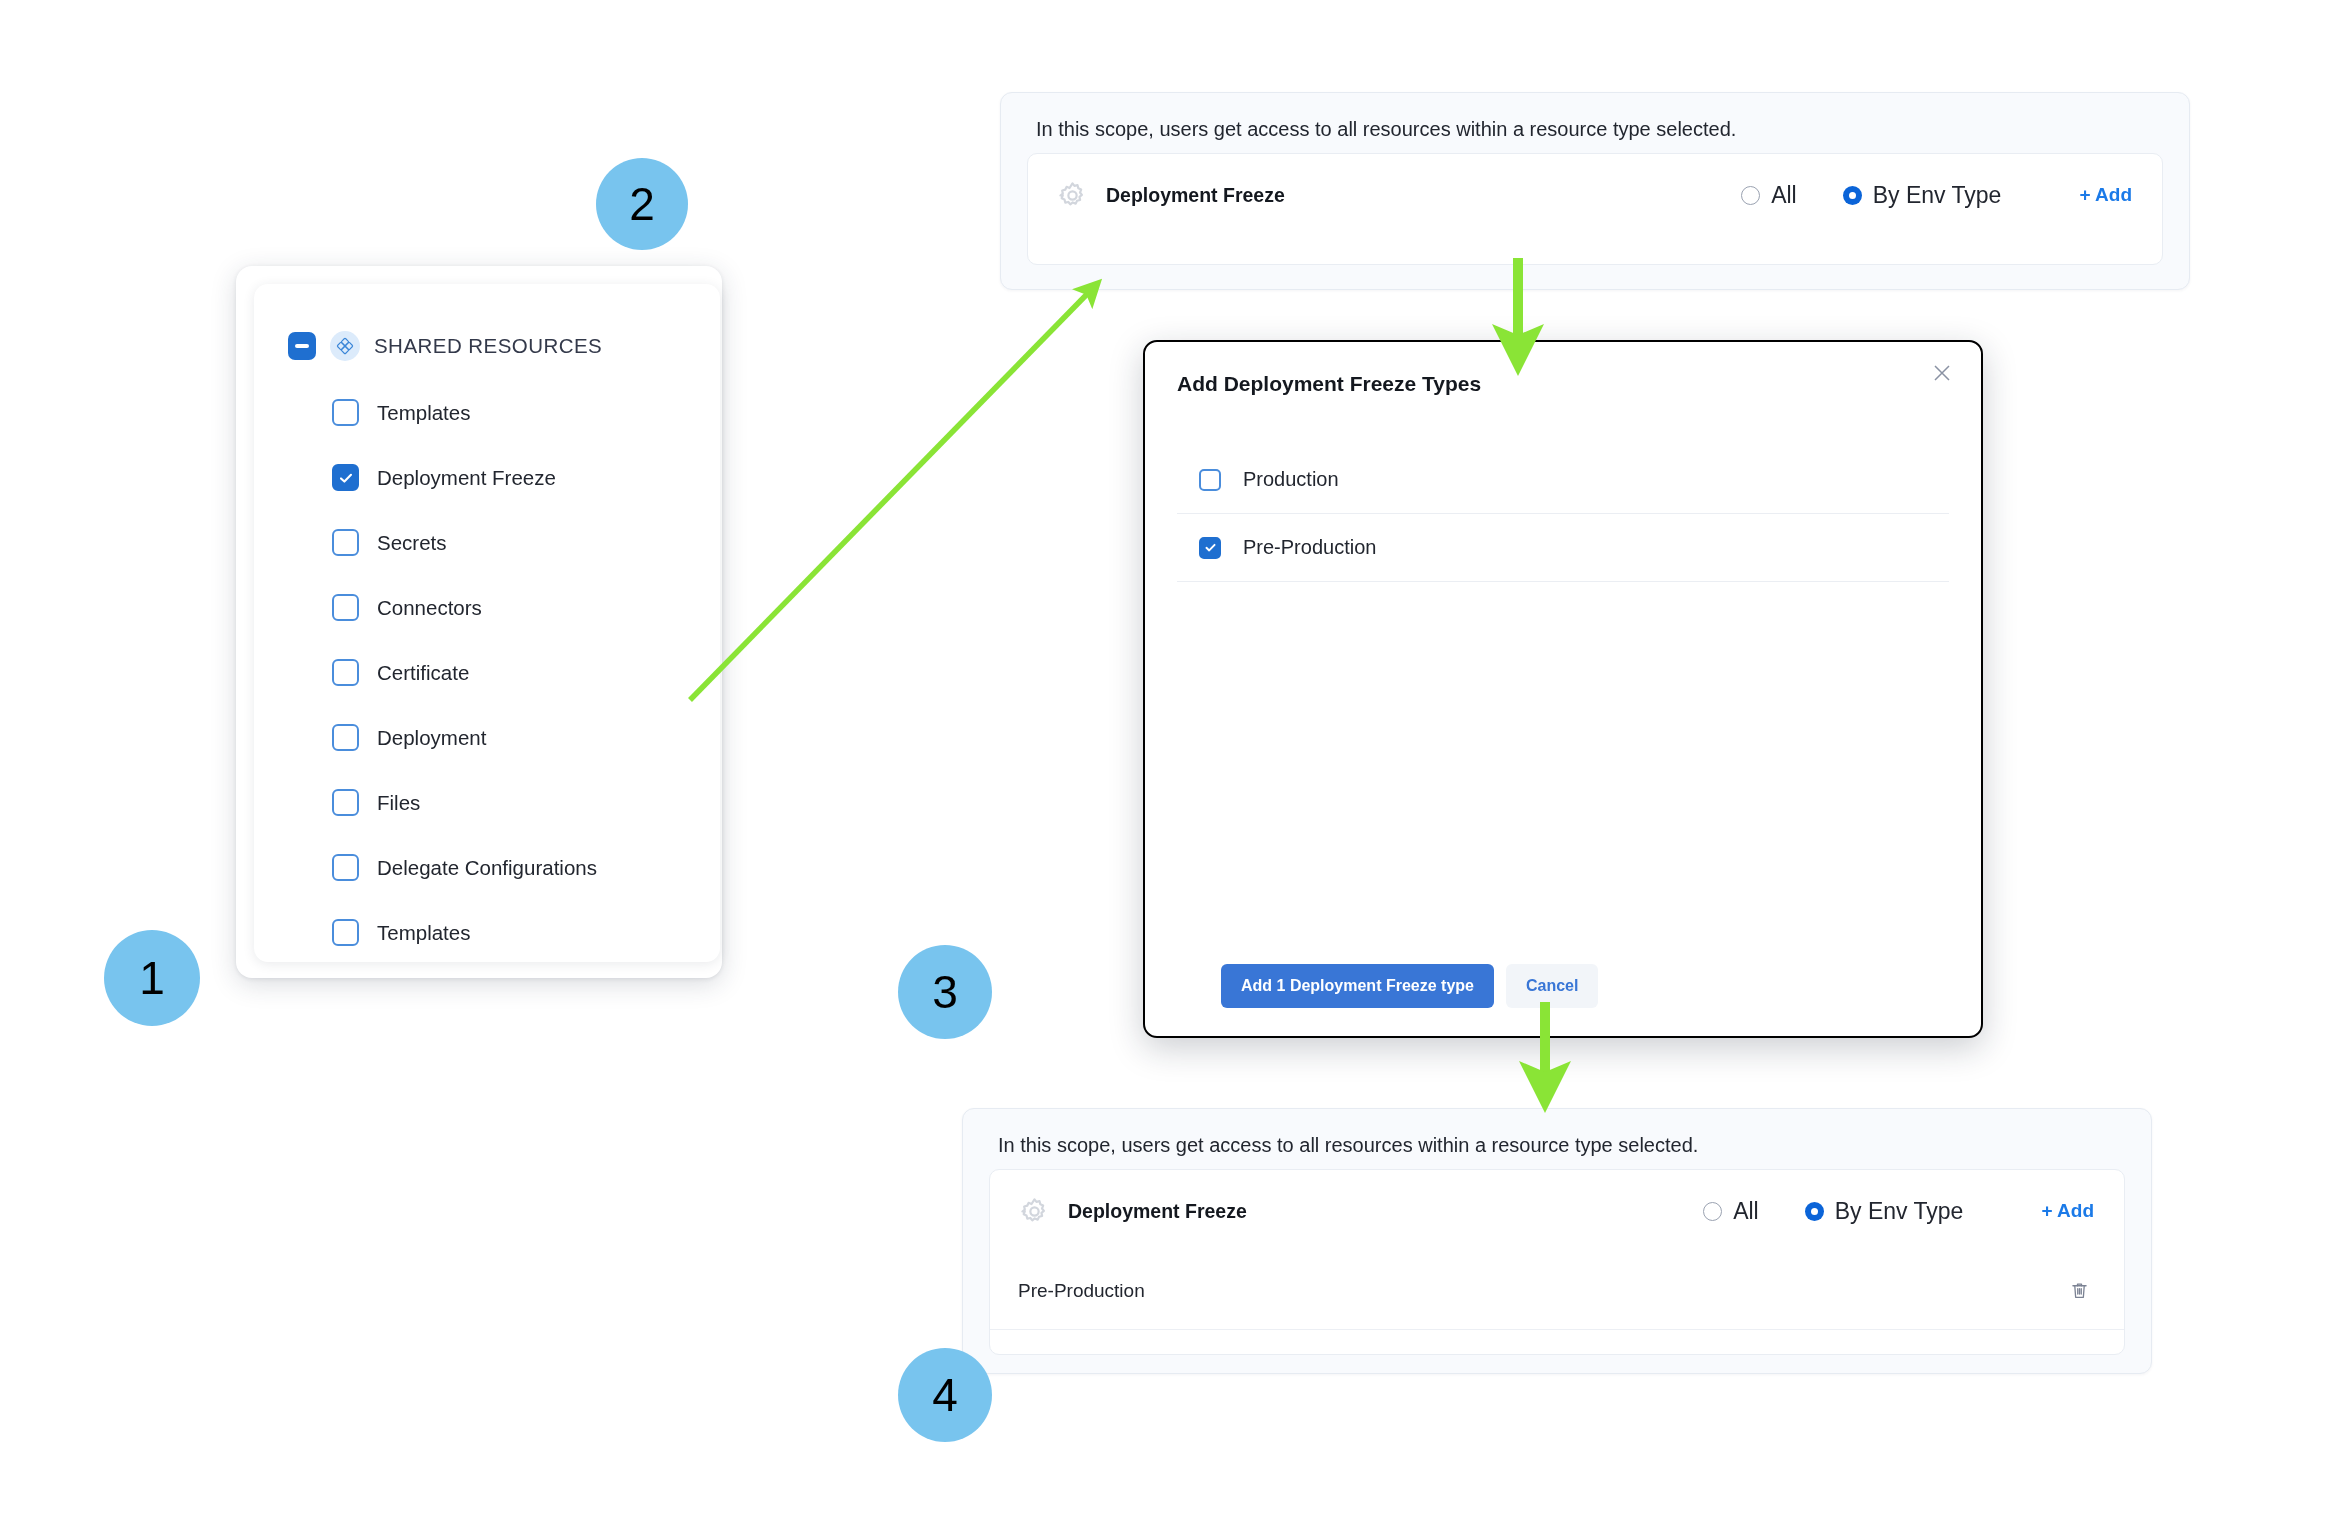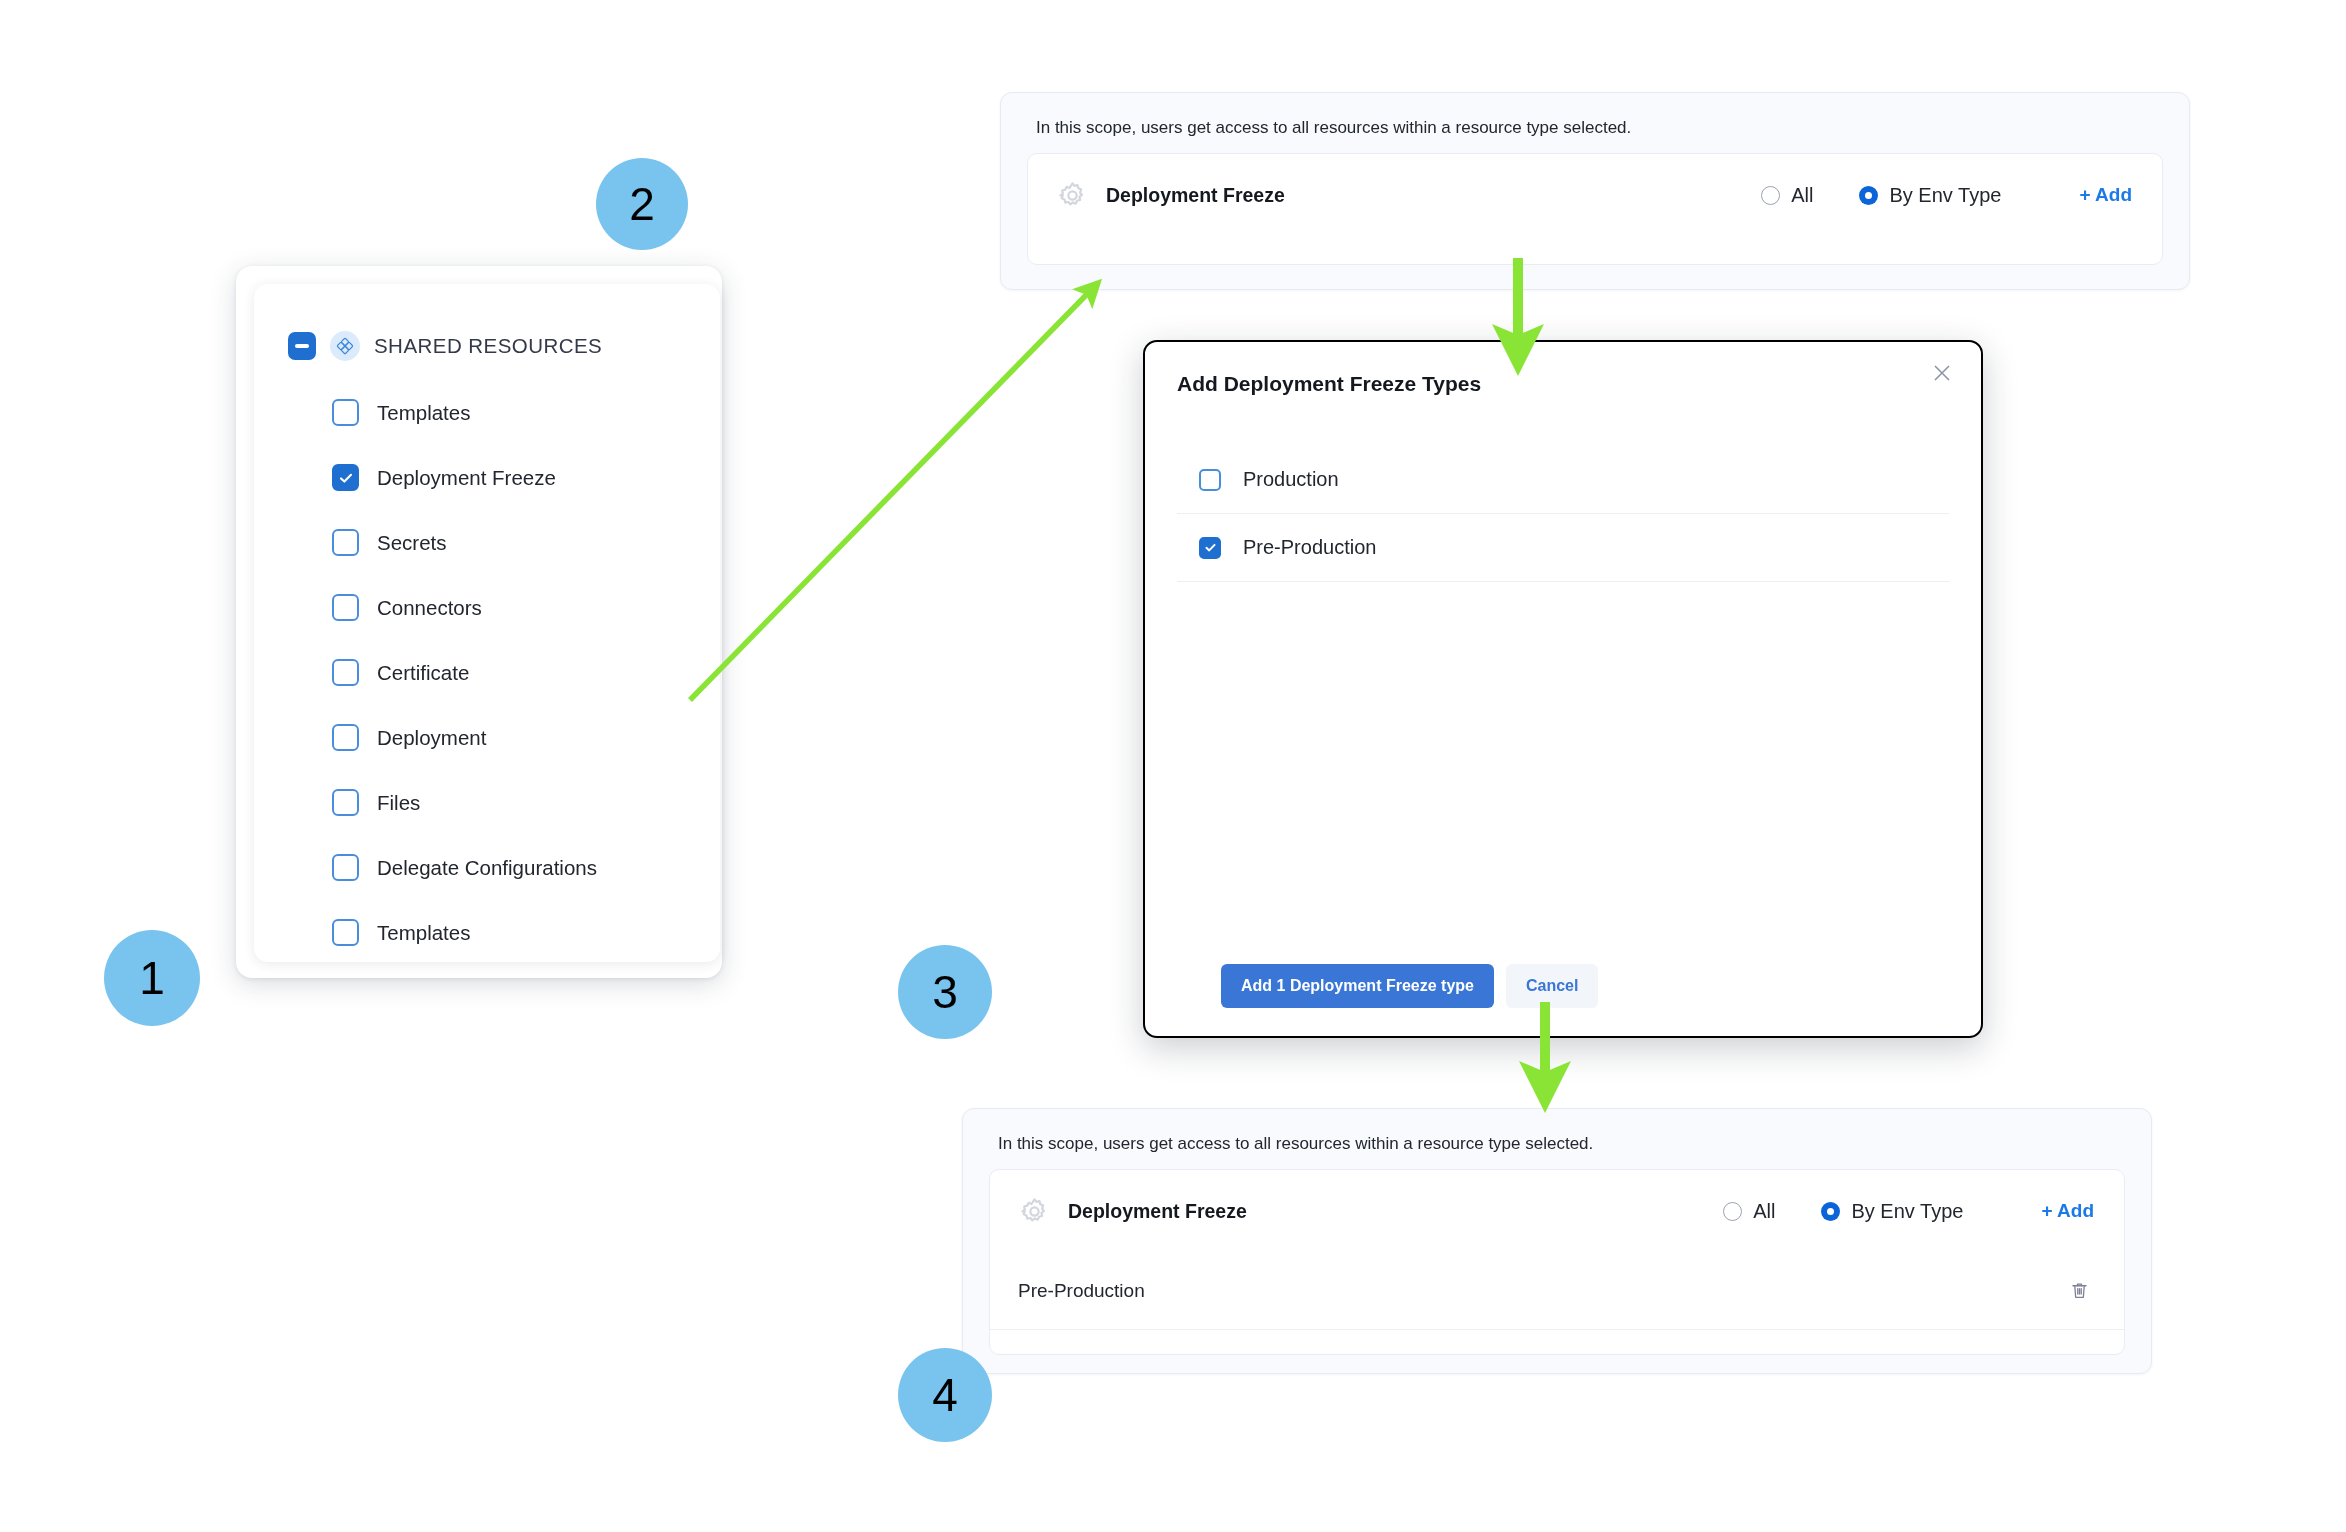--- a/index.html
+++ b/index.html
@@ -134,21 +134,21 @@
     background: #f8fafd;
     border: 1px solid #e6ebf2;
     border-radius: 12px;
     box-sizing: border-box;
     box-shadow: 0 1px 3px rgba(35,45,70,.05);
   }
   .scope-note {
     position: absolute;
     left: 35px;
     top: 25px;
-    font-size: 17px;
+    font-size: 20px;
     color: #22262f;
     white-space: nowrap;
     text-align: center;
   }
   .scope-inner {
     position: absolute;
     left: 26px;
     right: 26px;
     top: 60px;
     background: #ffffff;
@@ -207,21 +207,21 @@
     align-items: center;
     justify-content: center;
   }
   .radio.sel .dot {
     width: 7px;
     height: 7px;
     border-radius: 50%;
     background: #ffffff;
   }
   .radio-label {
-    font-size: 20px;
+    font-size: 23px;
     color: #22262f;
   }
   .add-link {
     margin-left: 78px;
     font-size: 19px;
     font-weight: bold;
     color: #1b7ae8;
     white-space: nowrap;
   }
   .chip-row {

